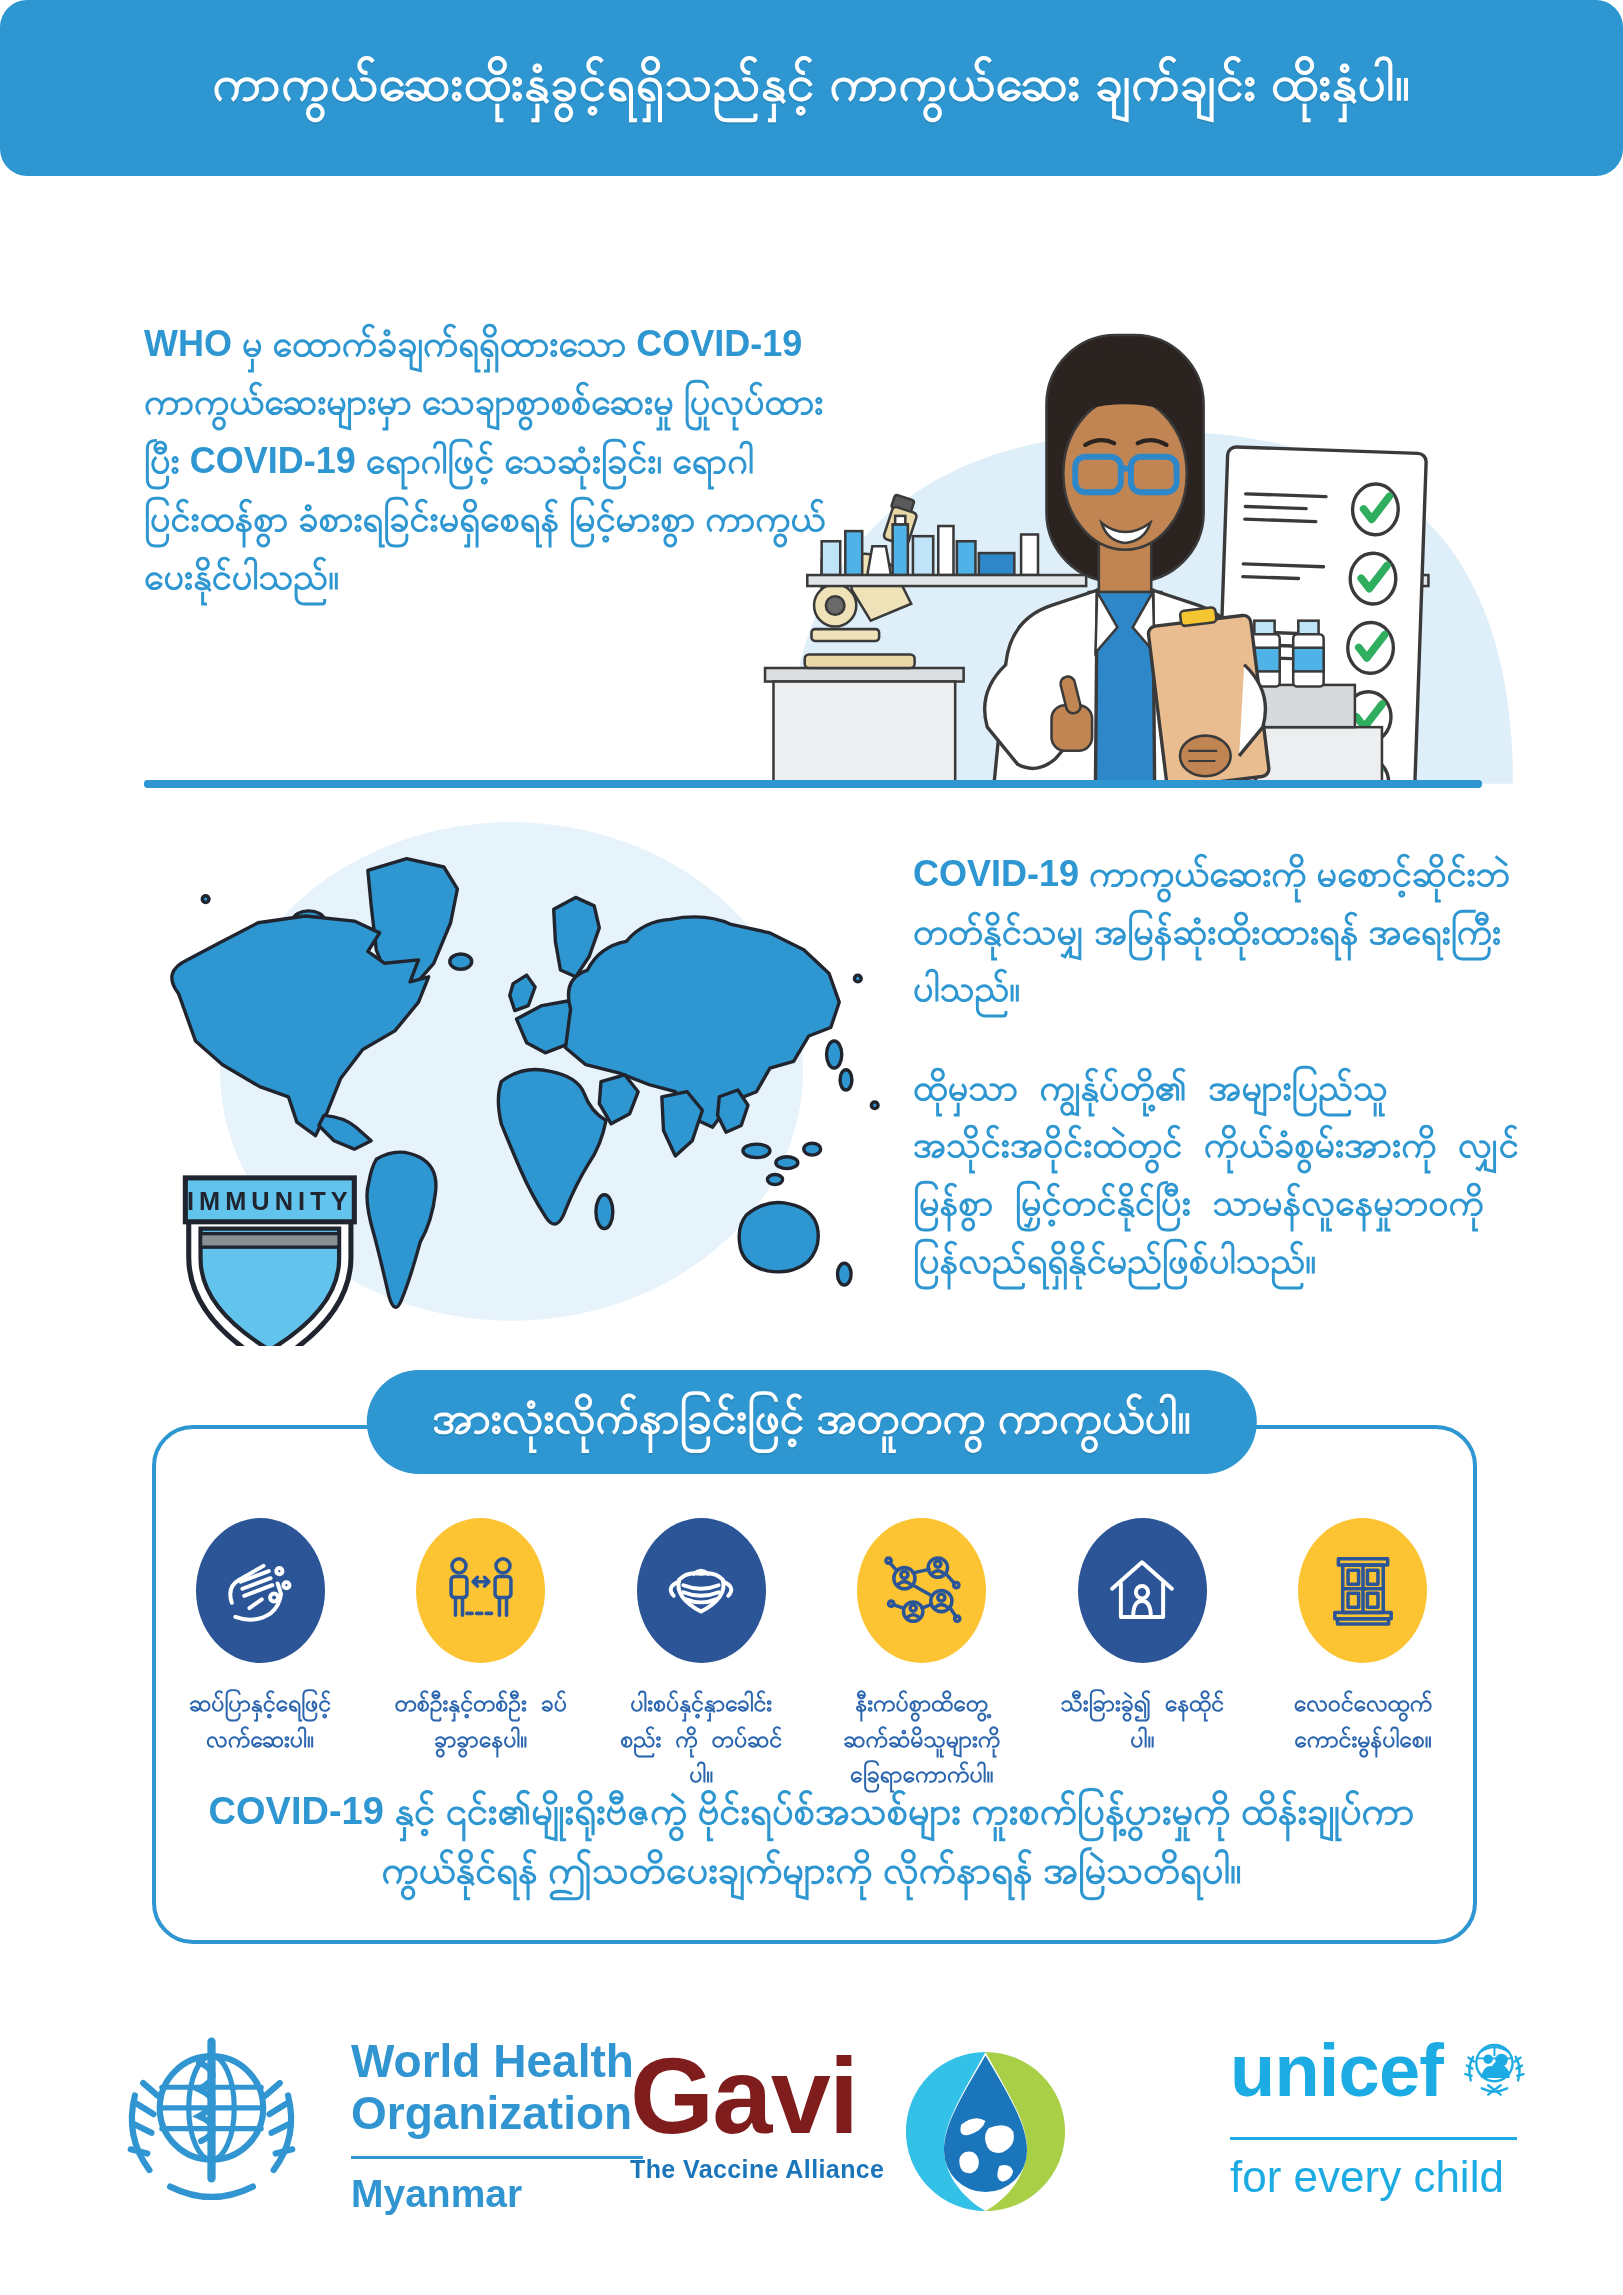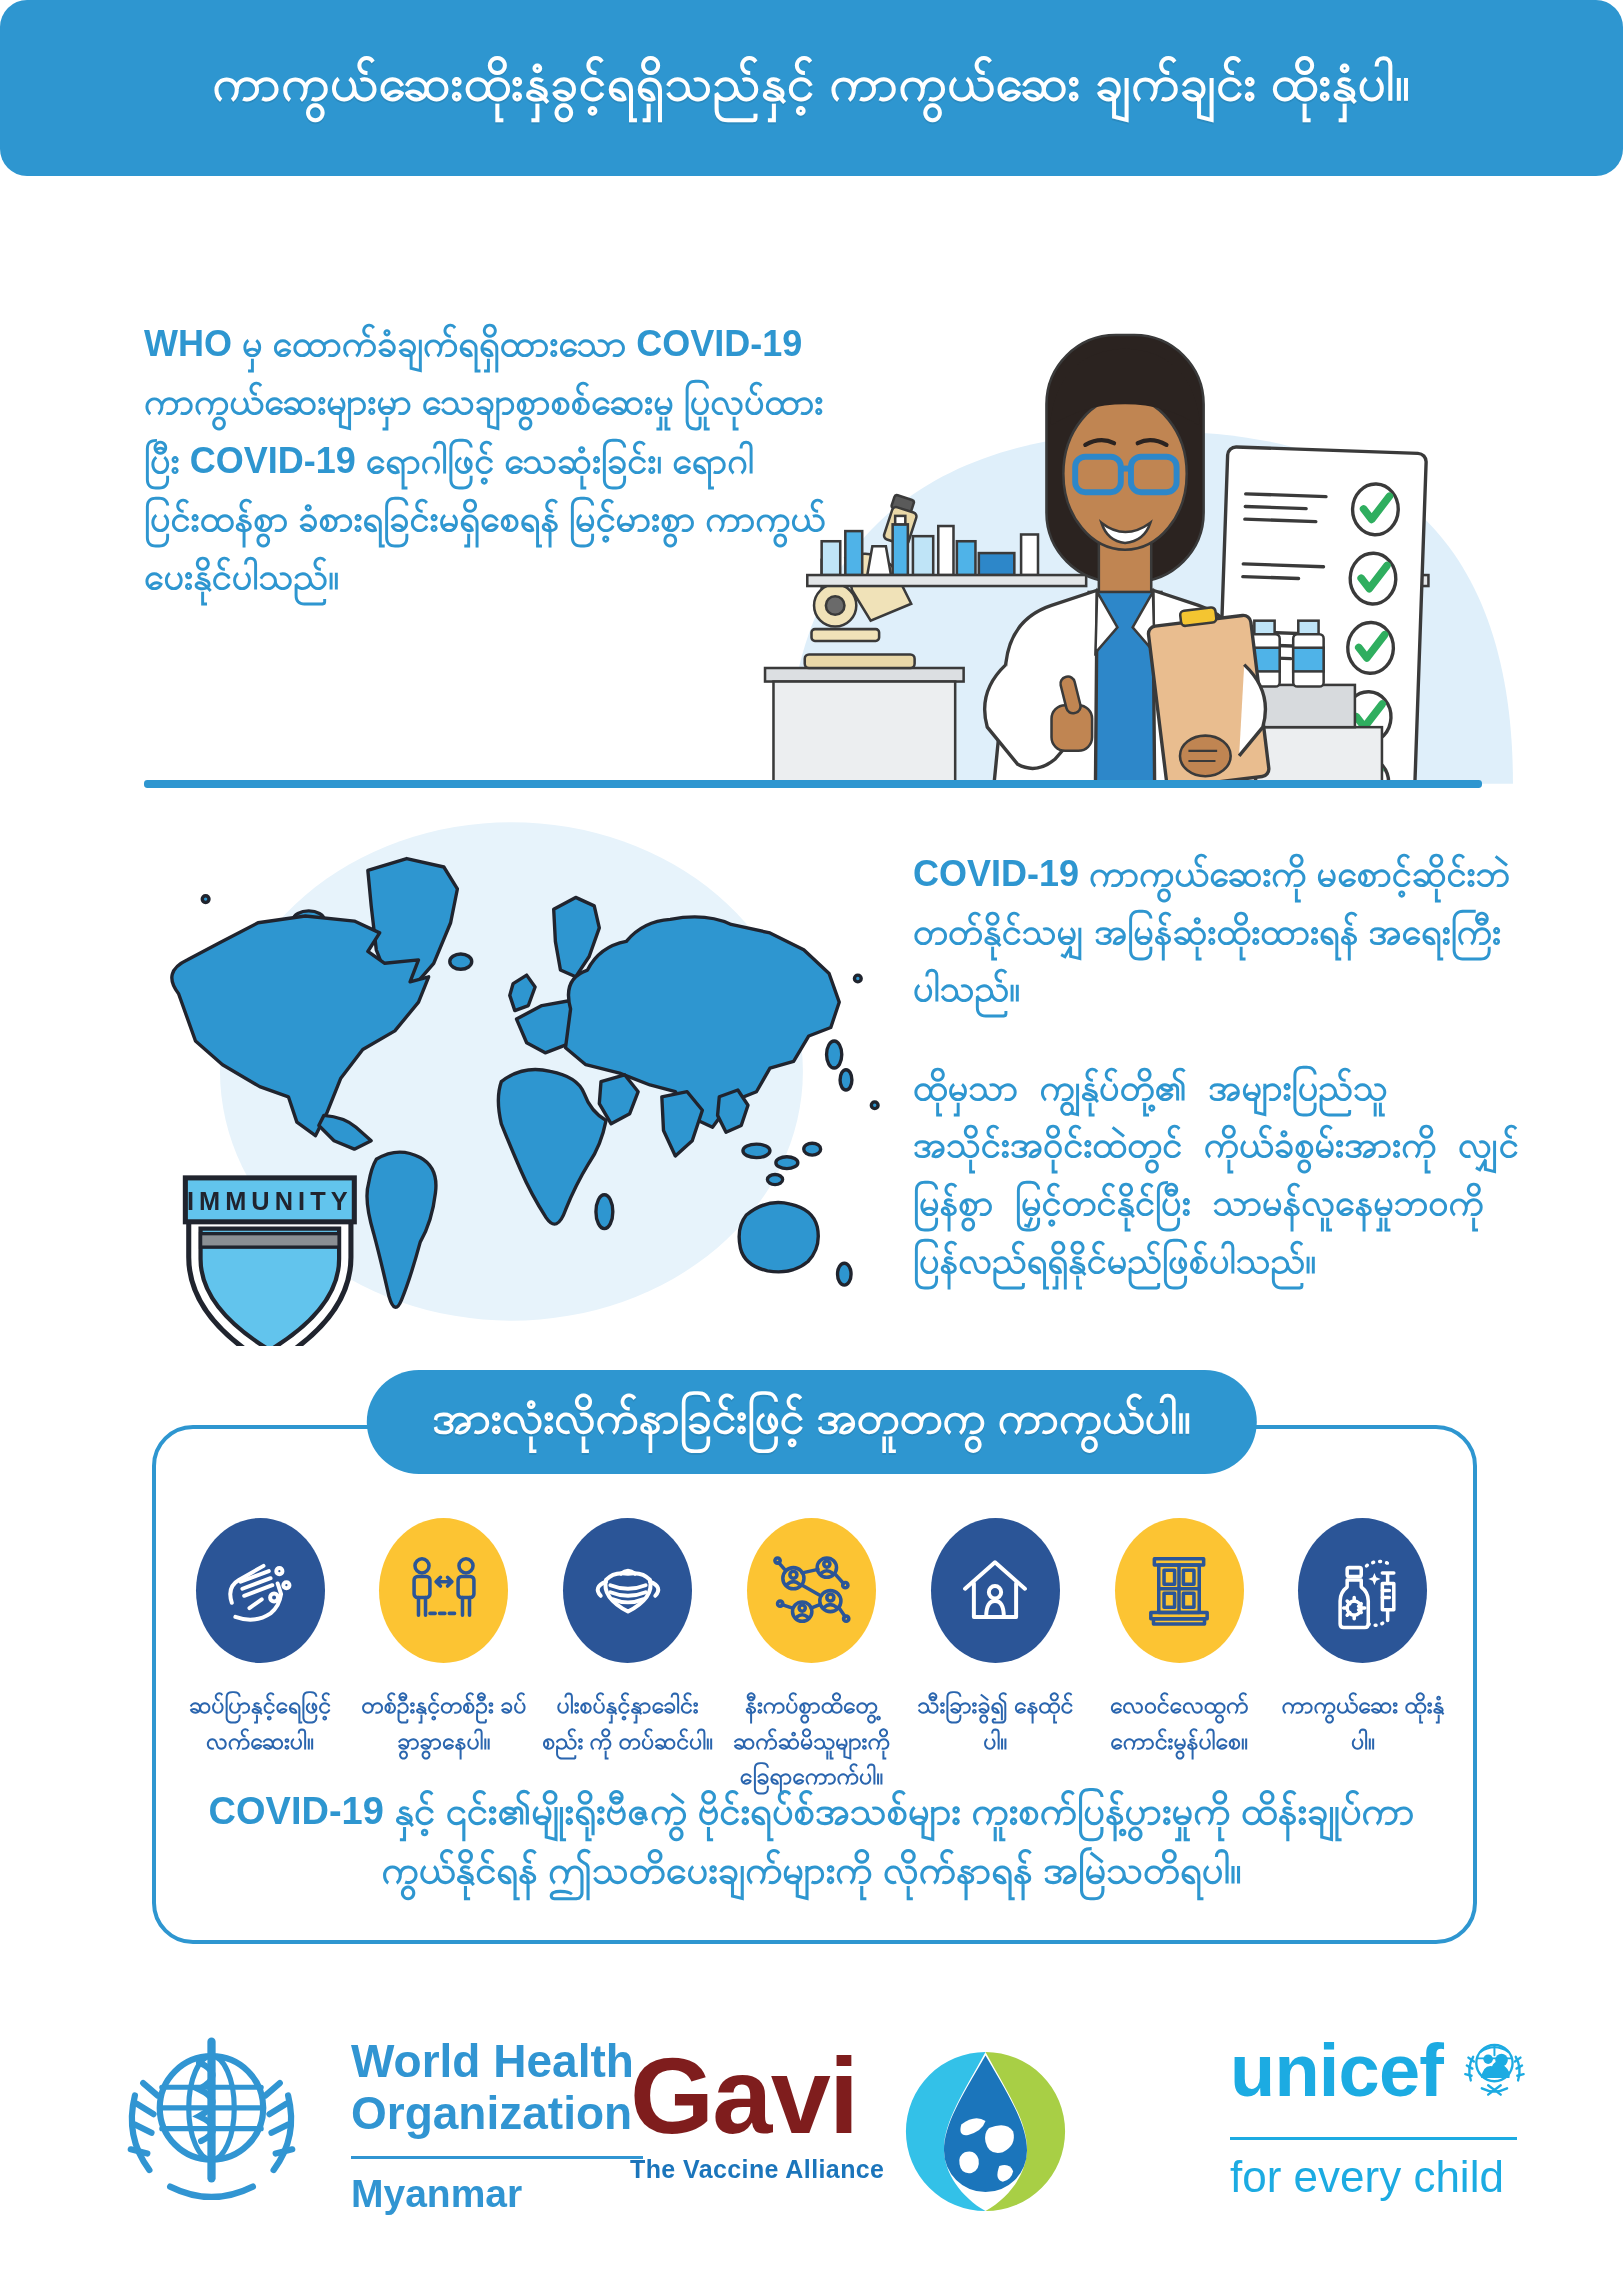--- a/index.html
+++ b/index.html
@@ -30,21 +30,21 @@
   .pill{position:absolute;left:50%;top:1370px;transform:translateX(-50%);
         background:#2E96D0;color:#ffffff;border-radius:59px;padding:20px 66px;
         font-size:44px;font-weight:bold;white-space:nowrap;z-index:3;
         text-shadow:0 1.7px 0 rgba(0,0,0,0.08);}
   .icons-row{position:absolute;left:173px;top:1518px;width:1277px;display:flex;
              justify-content:space-between;z-index:2;}
   .p-item{width:174px;display:flex;flex-direction:column;align-items:center;}
   .icon-ellipse{width:129px;height:145px;border-radius:50%;display:flex;align-items:center;justify-content:center;}
   .icon-ellipse.navy{background:#2B5597;}
   .icon-ellipse.yellow{background:#FCC433;}
-  .p-caption{margin-top:25px;color:#2A65AE;font-size:23px;font-weight:bold;text-align:center;line-height:1.55;}
+  .p-caption{margin-top:25px;color:#2A65AE;font-size:23px;font-weight:bold;text-align:center;line-height:1.55;font-family:Liberation Mono, monospace;}
   .box-footer{position:absolute;left:50%;top:1782px;transform:translateX(-50%);width:1251px;
               color:#2E96D0;font-size:38px;font-weight:bold;text-align:center;line-height:1.55;z-index:2;}
 
   
   .who-logo{position:absolute;left:108px;top:2021px;display:flex;align-items:flex-start;gap:21px;}
   .who-emblem{width:207px;height:207px;}
   .who-text{margin-left:15px;margin-top:15px;color:#3195D2;}
   .who-name{font-size:46px;font-weight:bold;line-height:1.12;}
   .who-rule{width:292px;height:2.5px;background:#3195D2;margin:17px 0 13.5px 0;}
   .who-country{font-size:39px;font-weight:bold;}
@@ -353,36 +353,20 @@
             <rect x="55" y="27" width="12" height="16"></rect>
           <rect x="33" y="53" width="12" height="16"></rect>
             <rect x="55" y="53" width="12" height="16"></rect>
           <rect x="18" y="75" width="64" height="7"></rect>
           <rect x="21" y="82" width="58" height="6"></rect>
         </svg>
       </div>
       <div class="p-caption">လေဝင်လေထွက် ကောင်းမွန်ပါစေ။</div>
     </div>
 
-    <div class="p-item">
-      <div class="icon-ellipse navy">
-        <svg width="88" height="95" viewBox="0 0 100 100" fill="none" stroke="#FFFFFF" stroke-width="4" stroke-linecap="round" stroke-linejoin="round">
-          <rect x="32" y="24" width="16" height="10" rx="2"></rect>
-          <path d="M32,38 h16 v8 q8,6 8,16 v26 q0,4 -4,4 h-24 q-4,0 -4,-4 v-26 q0,-10 8,-16 z"></path>
-          <circle cx="40" cy="70" r="8"></circle>
-          <path d="M40,58 V62 M40,78 V82 M28,70 H32 M48,70 H52 M32,62 L35,65 M48,75 L45,72 M32,78 L35,75 M48,65 L45,68"></path>
-          <rect x="72" y="42" width="13" height="30"></rect>
-          <path d="M78,42 V30 M72,30 H85 M78,72 V84 M72,50 H80 M72,58 H80"></path>
-          <path d="M54,22 Q68,12 84,22" stroke-dasharray="1 7"></path>
-          <path d="M56,88 Q66,92 74,86" stroke-dasharray="1 7"></path>
-          <path d="M63,30 L65,35 L70,37 L65,39 L63,44 L61,39 L56,37 L61,35 Z" fill="#FFFFFF" stroke="none"></path>
-        </svg>
-      </div>
-      <div class="p-caption">ကာကွယ်ဆေး ထိုးနှံပါ။</div>
-    </div>
   </div>
 
   <div class="box-footer">COVID-19 နှင့် ၎င်း၏မျိုးရိုးဗီဇကွဲ ဗိုင်းရပ်စ်အသစ်များ ကူးစက်ပြန့်ပွားမှုကို ထိန်းချုပ်ကာကွယ်နိုင်ရန် ဤသတိပေးချက်များကို လိုက်နာရန် အမြဲသတိရပါ။</div>
 
   <div class="who-logo">
     <svg class="who-emblem" viewBox="0 0 100 100" fill="none" stroke="#3195D2" stroke-linecap="round">
       <circle cx="50" cy="42" r="25" stroke-width="3"></circle>
       <ellipse cx="50" cy="42" rx="11" ry="25" stroke-width="2.5"></ellipse>
       <path d="M26,32 H74 M25,42 H75 M26,52 H74" stroke-width="2.5"></path>
       <path d="M50,10 V76" stroke-width="4"></path>

